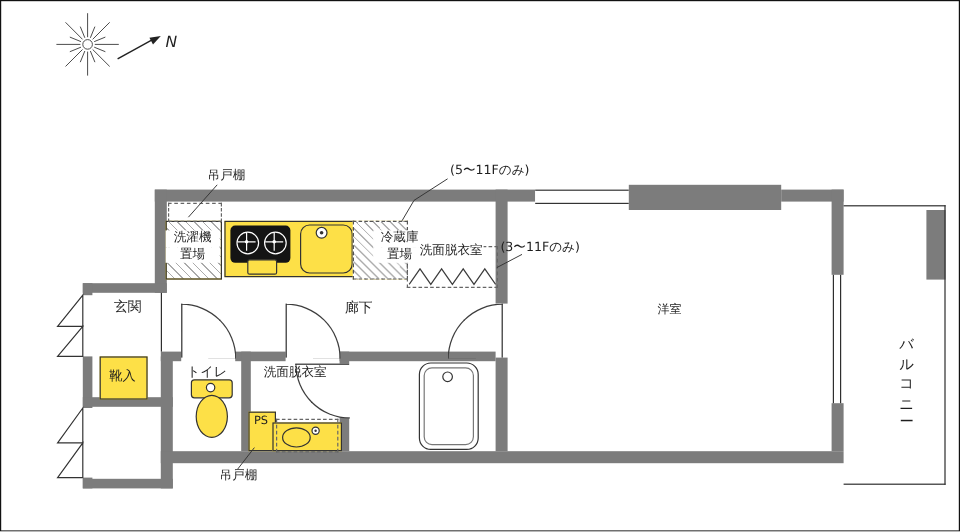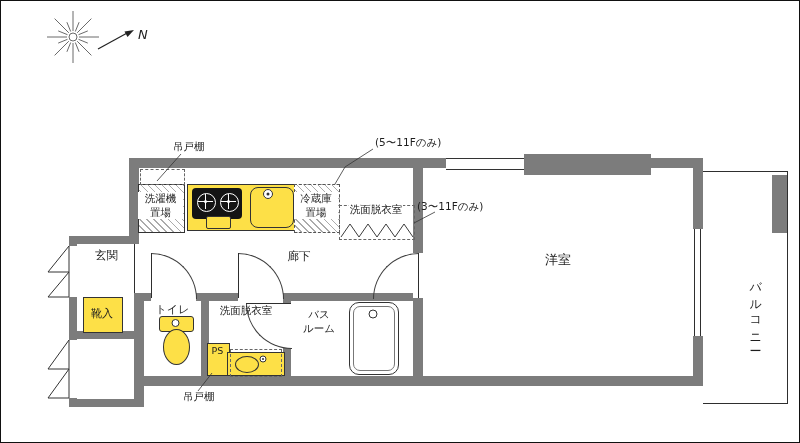--- a/index.html
+++ b/index.html
@@ -148,33 +148,29 @@
     </g>
     <circle cx="372" cy="313" r="4" fill="#fff" stroke="#333" stroke-width="1"></circle>
     <circle cx="174.5" cy="322" r="3.5" fill="#fff" stroke="#333" stroke-width="1"></circle>
   </svg>
 
   <div class="lbl" style="left:78px;top:247px;width:55px">玄関</div>
   <div class="lbl" style="left:272px;top:248px;width:52px">廊下</div>
   <div class="lbl" style="left:143px;top:302px;width:57px;font-size:11px">トイレ</div>
   <div class="lbl sm" style="left:205px;top:303px;width:80px">洗面脱衣室</div>
   <div class="lbl xs" style="left:206px;top:344px;width:21px">PS</div>
-  <div class="lbl sm two" style="left:292px;top:307px;width:52px">
-    <span>バス</span>
-    <span>ルーム</span>
-  </div>
   <div class="lbl two" style="left:482px;top:251px;width:150px">
-    <span style="font-size:13px">洋室</span>
+    <span style="font-size:10px">洋室</span>
   </div>
   <div class="lbl vtext" style="left:746px;top:252px;height:115px">バルコニー</div>
   <div class="lbl sm two" style="left:137px;top:191px;width:45px">
     <span class="lblbg">洗濯機</span>
     <span class="lblbg">置場</span>
   </div>
-  <div class="lbl sm two" style="left:293px;top:191px;width:44px">
+  <div class="lbl sm two" style="left:310px;top:191px;width:44px">
     <span class="lblbg">冷蔵庫</span>
     <span class="lblbg">置場</span>
   </div>
   <div class="lbl sm" style="left:338px;top:202px;width:74px">
     <span class="lblbg">洗面脱衣室</span>
   </div>
 
   <div class="lbl sm" style="left:172px;top:139px">吊戸棚</div>
   <div class="lbl sm" style="left:374px;top:135px">(5〜11Fのみ)</div>
   <div class="lbl sm" style="left:416px;top:199px">(3〜11Fのみ)</div>

